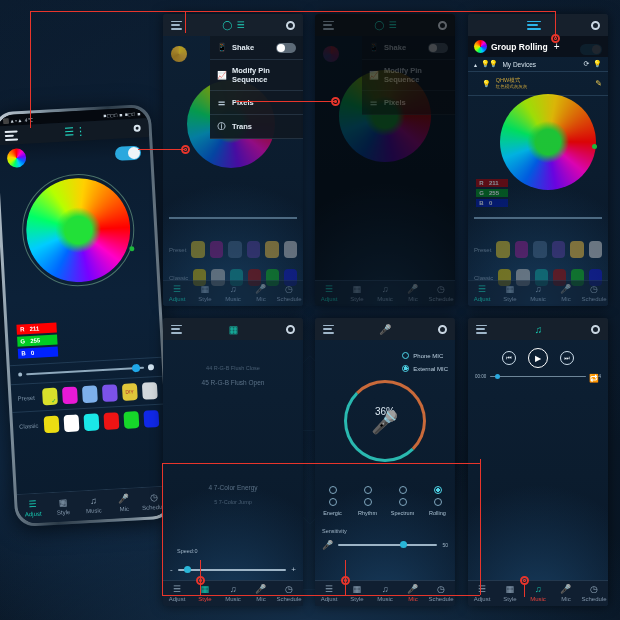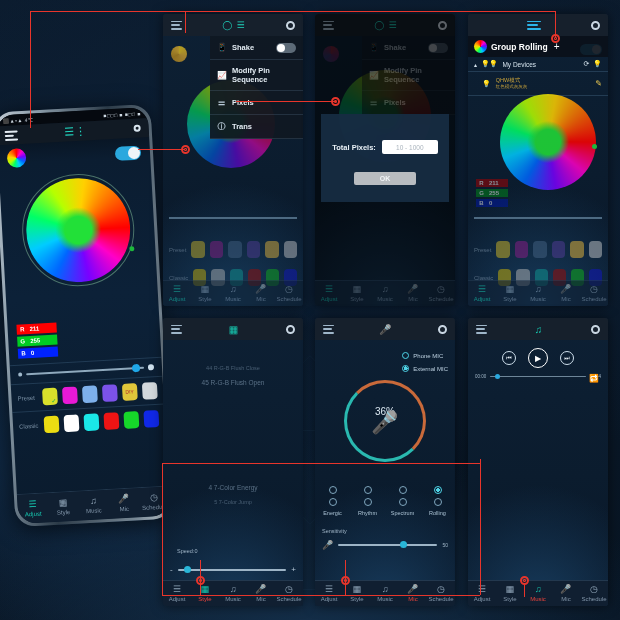--- a/index.html
+++ b/index.html
@@ -389,27 +389,20 @@
         <span class="gi">📈</span>
         <span>Modify Pin Sequence</span>
       </div>
       <div class="mi">
         <span class="gi">⚌</span>
         <span>Pixels</span>
       </div>
     </div>
 
     <div class="dim"></div>
-    <div class="dlg">
-      <div class="dlgrow">
-        <div class="dl">Total Pixels:</div>
-        <div class="dlginput">10 - 1000</div>
-      </div>
-      <div class="dlgok">OK</div>
-    </div>
 
     <div class="navbar" style="opacity:.4;">
       <div class="navitem active"><span class="ni">☰</span><span>Adjust</span></div>
       <div class="navitem"><span class="ni">▦</span><span>Style</span></div>
       <div class="navitem"><span class="ni">♫</span><span>Music</span></div>
       <div class="navitem"><span class="ni">🎤</span><span>Mic</span></div>
       <div class="navitem"><span class="ni">◷</span><span>Schedule</span></div>
     </div>
   </div>
 

